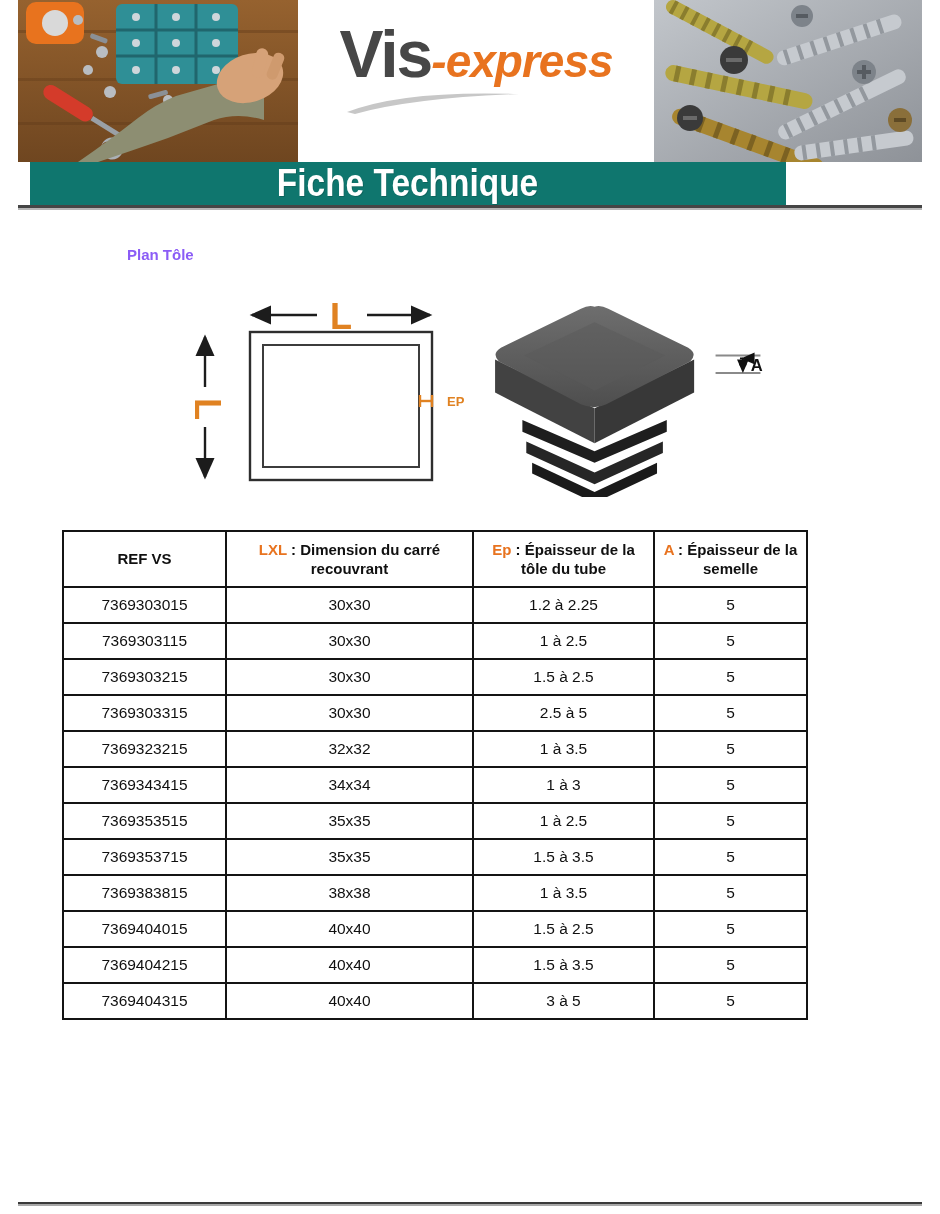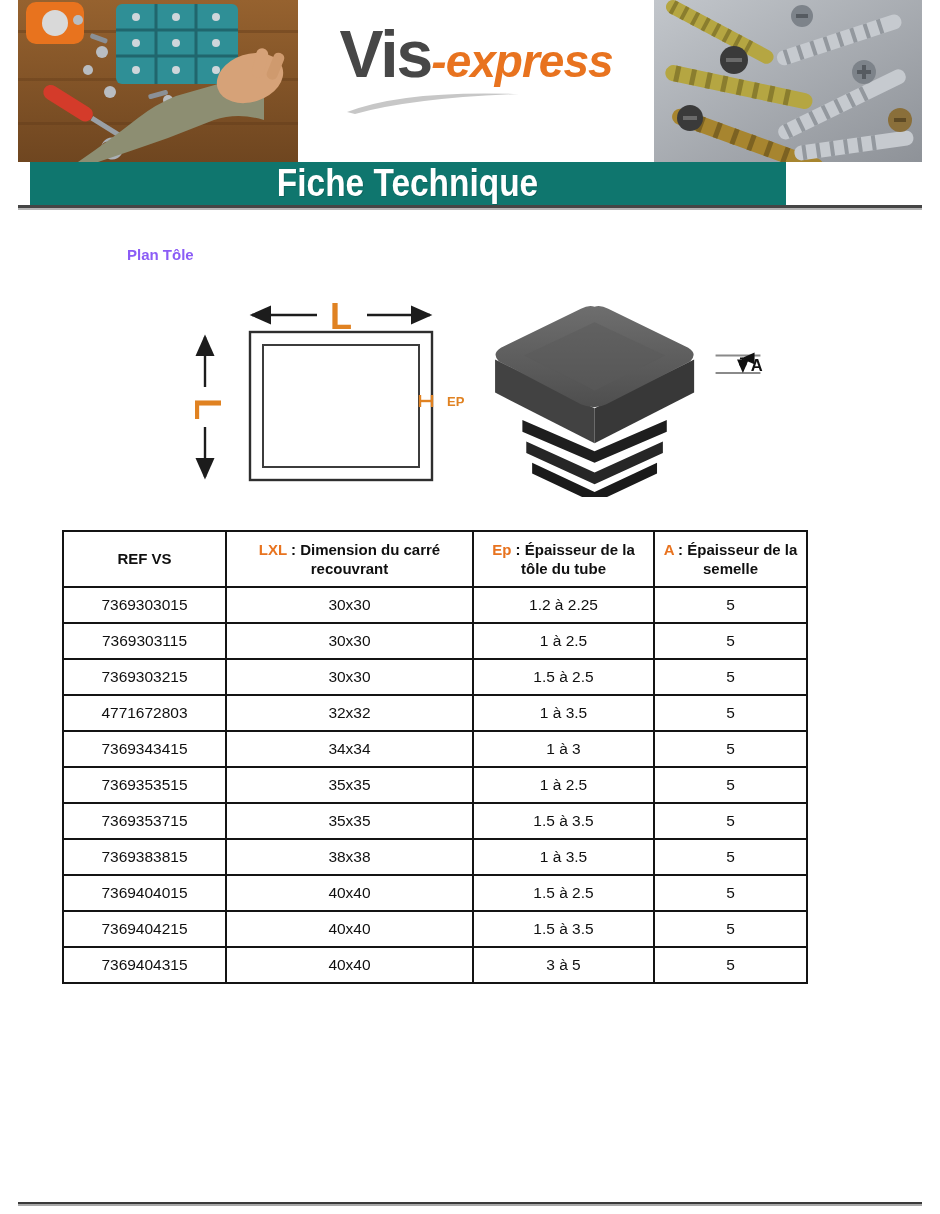--- a/index.html
+++ b/index.html
@@ -266,21 +266,27 @@
           <td>1 à 2.5</td>
           <td>5</td>
         </tr>
         <tr>
           <td>7369303215</td>
           <td>30x30</td>
           <td>1.5 à 2.5</td>
           <td>5</td>
         </tr>
         <tr>
-          <td>4771672803</td>
+          <td>7369303315</td>
+          <td>30x30</td>
+          <td>2.5 à 5</td>
+          <td>5</td>
+        </tr>
+        <tr>
+          <td>7369323215</td>
           <td>32x32</td>
           <td>1 à 3.5</td>
           <td>5</td>
         </tr>
         <tr>
           <td>7369343415</td>
           <td>34x34</td>
           <td>1 à 3</td>
           <td>5</td>
         </tr>

